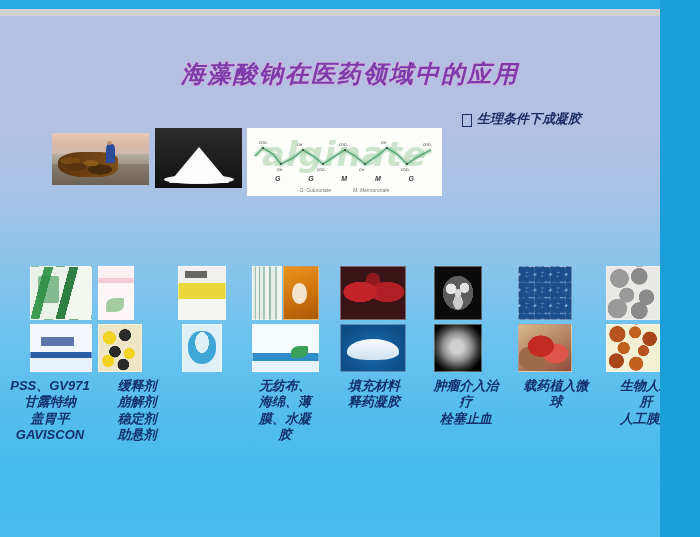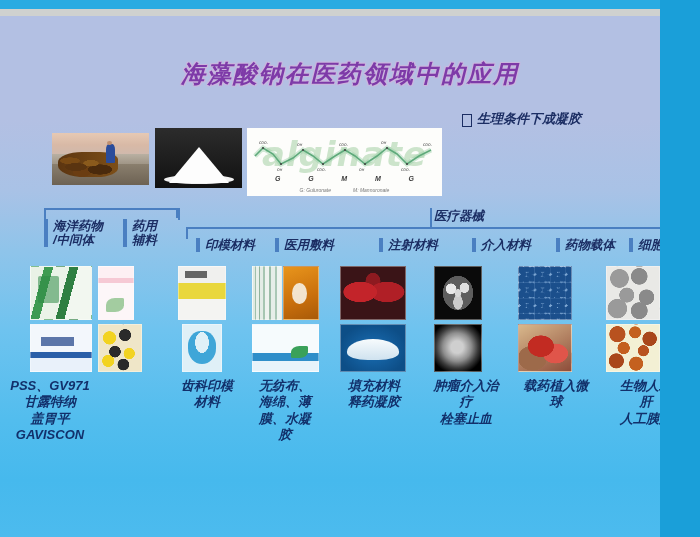--- a/index.html
+++ b/index.html
@@ -254,41 +254,20 @@
     </div>
   </div>
 
   <div class="bullets">
     <div class="bullet">
       <span class="bl-mark"></span>
       <span>生理条件下成凝胶</span>
     </div>
   </div>
 
-  <div class="flow">
-
-    <div class="bracket" style="left:44px;top:3px;width:132px;height:10px;"></div>
-
-    <div class="bracket" style="left:186px;top:22px;width:488px;height:10px;"></div>
-    <div class="stem" style="left:430px;top:3px;height:20px;"></div>
-    <div class="stem" style="left:176px;top:3px;height:10px;"></div>
-
-    <div class="fbox tick" style="left:44px;top:14px;">海洋药物
-/中间体</div>
-    <div class="fbox tick" style="left:123px;top:14px;">药用
-辅料</div>
-    <div class="fbox" style="left:434px;top:4px;">医疗器械</div>
-
-    <div class="fbox tick" style="left:196px;top:33px;">印模材料</div>
-    <div class="fbox tick" style="left:275px;top:33px;">医用敷料</div>
-    <div class="fbox tick" style="left:379px;top:33px;">注射材料</div>
-    <div class="fbox tick" style="left:472px;top:33px;">介入材料</div>
-    <div class="fbox tick" style="left:556px;top:33px;">药物载体</div>
-    <div class="fbox tick" style="left:629px;top:33px;">细胞支架</div>
-  </div>
 
   <div class="cols">
     <div class="col" style="left:30px;">
       <div class="cell p-greenbox" style="left:0;top:4px;width:62px;height:54px;"></div>
       <div class="cell p-bluebox" style="left:0;top:62px;width:62px;height:48px;"></div>
     </div>
     <div class="col" style="left:98px;">
       <div class="cell p-pinkbox" style="left:0;top:4px;width:36px;height:54px;"></div>
       <div class="cell p-capsules" style="left:0;top:62px;width:44px;height:48px;"></div>
     </div>
@@ -317,22 +296,24 @@
       <div class="cell p-cells" style="left:0;top:4px;width:54px;height:54px;"></div>
       <div class="cell p-islet" style="left:0;top:62px;width:54px;height:48px;"></div>
     </div>
   </div>
 
   <div class="caps">
     <div class="cap" style="left:-4px;width:108px;">PSS、GV971
 甘露特纳
 盖胃平
 GAVISCON</div>
-    <div class="cap" style="left:172px;width:70px;">齿科印模
-材料</div>
+    <div class="cap" style="left:104px;width:66px;">缓释剂
+崩解剂
+稳定剂
+助悬剂</div>
     <div class="cap" style="left:248px;width:74px;">无纺布、
 海绵、薄
 膜、水凝
 胶</div>
     <div class="cap" style="left:330px;width:88px;">填充材料
 释药凝胶</div>
     <div class="cap" style="left:424px;width:84px;">肿瘤介入治
 疗
 栓塞止血</div>
     <div class="cap" style="left:512px;width:88px;">载药植入微

